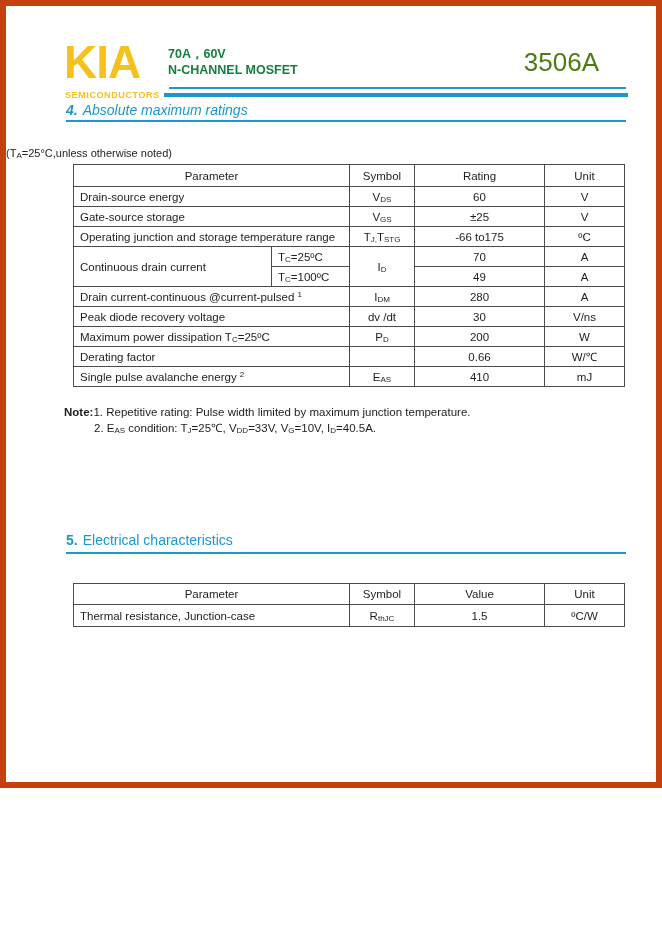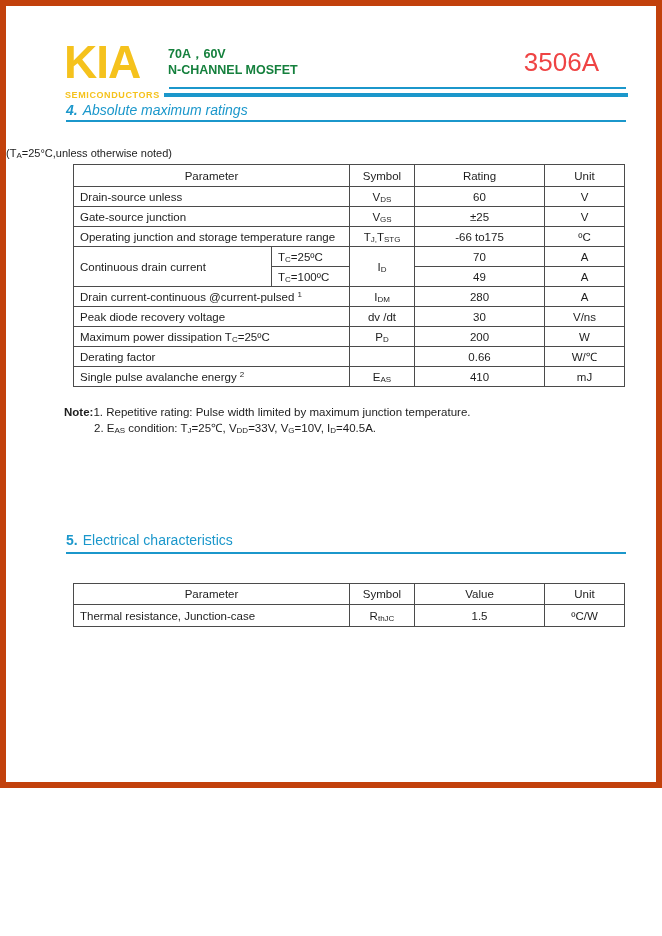--- a/index.html
+++ b/index.html
@@ -12,21 +12,21 @@
   .brand-logo {
     position:absolute; left:58px; top:33px; font-size:46px; line-height:1;
     font-weight:bold; color:#f5c21d; letter-spacing:-1px;
   }
   .brand-sub {
     position:absolute; left:59px; top:84px; font-size:9px; color:#f5c21d;
     letter-spacing:0.6px; font-weight:bold;
   }
   .head-mid { position:absolute; left:162px; top:40px; color:#15803d; font-weight:bold; font-size:12.5px; }
   .head-mid .line2 { }
-  .part-number { position:absolute; right:57px; top:42px; font-size:26px; line-height:1.1; color:#ef4444; }
+  .part-number { position:absolute; right:57px; top:42px; font-size:26px; line-height:1.1; color:#4d7c0f; }
   .rule-thin  { position:absolute; left:163px; top:81px; width:457px; height:2px; background:#1b97cb; }
   .rule-thick { position:absolute; left:158px; top:87px; width:464px; height:4px; background:#1b97cb; }
 
   
   .sec-heading { position:absolute; left:60px; font-size:14px; color:#1b97cb; }
   .sec-heading .sec-num { font-weight:bold; margin-right:5px; }
   .sec-underline { position:absolute; left:60px; width:560px; height:2px; background:#1b97cb; }
   .sec4-heading { top:96px;font-style:italic; }
   .sec4-underline { top:114px; }
   .sec5-heading { top:526px; }
@@ -88,27 +88,27 @@
         <col style="width:80px">
       </colgroup>
     <tbody>
         <tr>
       <th colspan="2">Parameter</th>
       <th>Symbol</th>
       <th>Rating</th>
       <th>Unit</th>
     </tr>
     <tr>
-      <td class="param" colspan="2">Drain-source unless</td>
+      <td class="param" colspan="2">Drain-source energy</td>
       <td>V<sub>DS</sub></td>
       <td>60</td>
       <td>V</td>
     </tr>
     <tr>
-      <td class="param" colspan="2">Gate-source junction</td>
+      <td class="param" colspan="2">Gate-source storage</td>
       <td>V<sub>GS</sub></td>
       <td>±25</td>
       <td>V</td>
     </tr>
     <tr>
       <td class="param" colspan="2">Operating junction and storage temperature range</td>
       <td>T<sub>J,</sub>T<sub>STG</sub></td>
       <td>-66 to175</td>
       <td>ºC</td>
     </tr>

